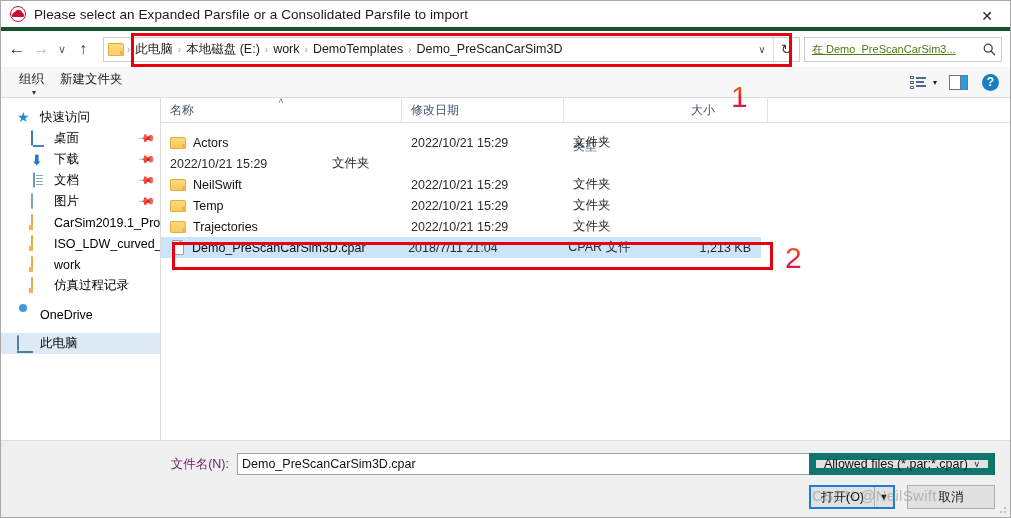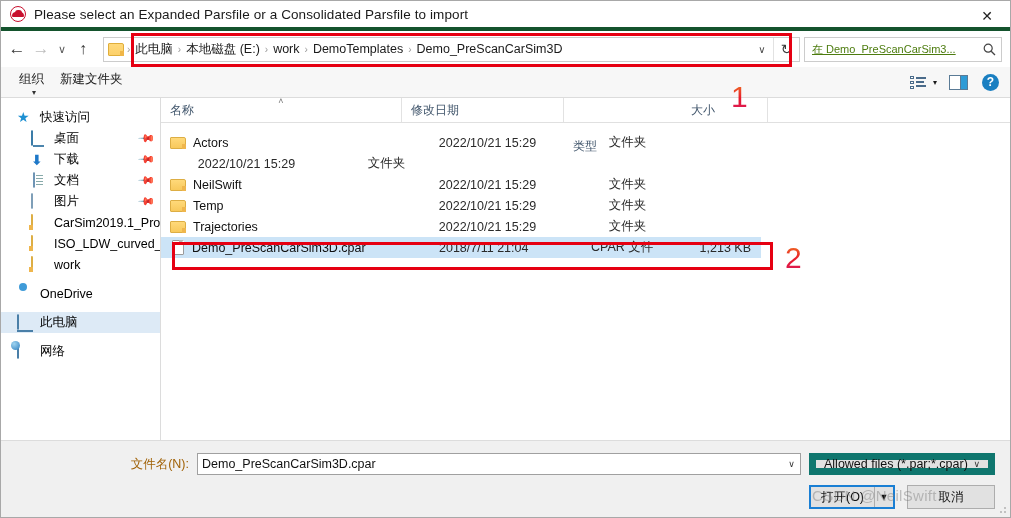--- a/index.html
+++ b/index.html
@@ -376,21 +376,21 @@
   .rows { flex: 1 1 auto; position: relative; overflow: hidden; }
   .row {
     display: flex;
     height: 21px;
     align-items: center;
     font-size: 12.5px;
     color: #111;
     white-space: nowrap;
   }
   .row.selected { background: #cce4f7; }
-  .cell { overflow: hidden; text-align: center; }
+  .cell { overflow: hidden; }
   .cell.c-name { width: 241px; display: flex; align-items: center; padding-left: 9px;}
   .cell.c-date { width: 162px; padding-left: 9px; color: #2a2a2a; }
   .cell.c-type { width: 118px; padding-left: 9px; color: #2a2a2a; }
   .cell.c-size { width: 86px; padding-right: 10px; color: #2a2a2a; text-align: right;}
   .row-ico { width: 16px; height: 14px; margin-right: 7px; flex: 0 0 auto; position: relative;}
   .row-ico.folder {
     background: linear-gradient(#ffd97a, #f8c95c);
     border: 1px solid #ddae44;
     border-radius: 1px 2px 2px 1px;
     height: 12px;
@@ -414,25 +414,25 @@
     position: relative;
     padding: 0;
   }
   .fname-row {
     display: flex;
     align-items: center;
     padding-top: 12px;
     padding-left: 0;
   }
   .fname-label {
-    width: 196px;
+    width: 236px;
     text-align: right;
     padding-right: 8px;
     font-size: 12.5px;
-    color: #a16207;
+    color: #701a75;
     white-space: nowrap;
   }
   .fname-input {
     width: 604px;
     height: 22px;
     border: 1px solid #a0a0a0;
     background: #fff;
     display: flex;
     align-items: center;
     padding-left: 4px;
@@ -645,31 +645,31 @@
         <span>CarSim2019.1_Pro</span>
       </div>
       <div class="nav-item l1">
         <span class="nav-ico"><span class="ico-folder"></span></span>
         <span>ISO_LDW_curved_</span>
       </div>
       <div class="nav-item l1">
         <span class="nav-ico"><span class="ico-folder"></span></span>
         <span>work</span>
       </div>
+      <div class="nav-item l1">
+        <span class="nav-ico"><span class="ico-folder"></span></span>
+        <span>仿真过程记录</span>
+      </div>
       <div class="nav-item l0" style="margin-top:8px">
         <span class="nav-ico"><span class="ico-onedrive"></span></span>
         <span>OneDrive</span>
       </div>
       <div class="nav-item l0 selected" style="margin-top:8px">
         <span class="nav-ico"><span class="ico-pc"></span></span>
         <span>此电脑</span>
-      </div>
-      <div class="nav-item l0" style="margin-top:8px">
-        <span class="nav-ico"><span class="ico-net"></span></span>
-        <span>网络</span>
       </div>
     </div>
 
     <div class="filelist">
       <div class="colheads">
         <div class="colhead c-name">
           <span class="sortmark">˄</span>
           <span>名称</span>
         </div>
         <div class="colhead c-date">

